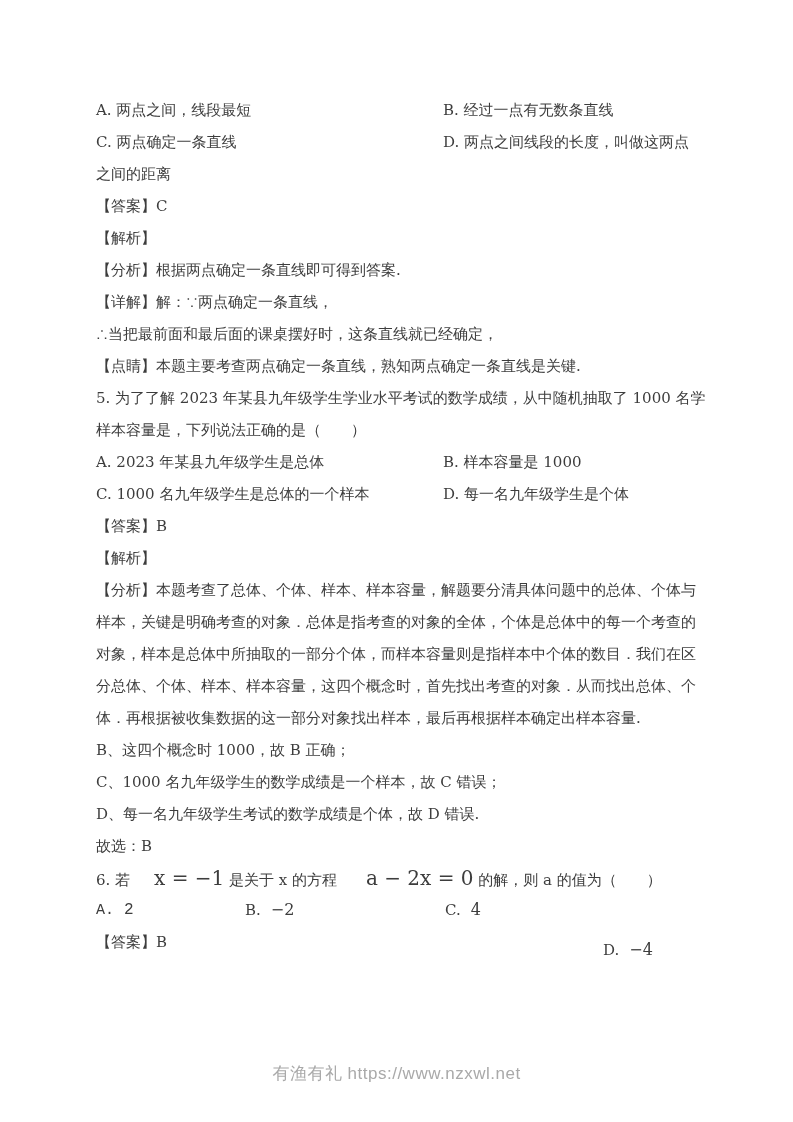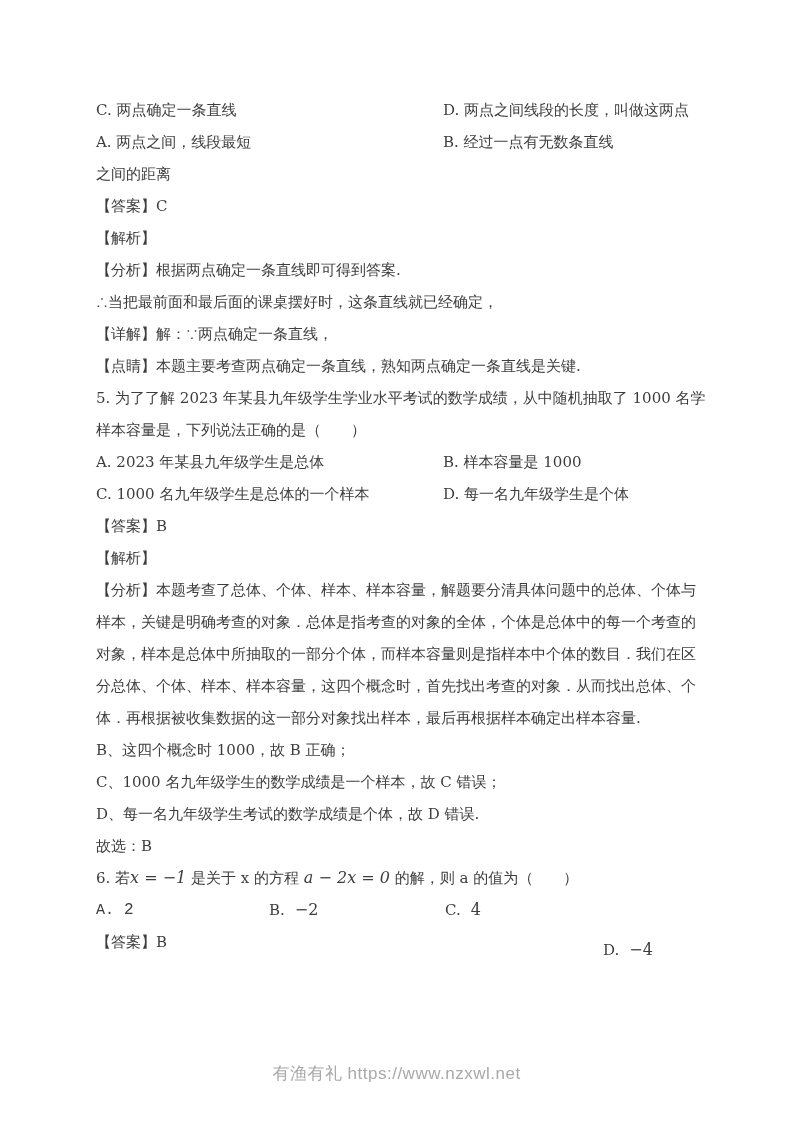--- a/index.html
+++ b/index.html
@@ -31,64 +31,64 @@
   }
   
   .opt-left { display: inline-block; }
   .opt-right {
     position: absolute;
     left: 347px;
     top: 0;
   }
   
   .opt4-a { position: absolute; left: 0;   top: 0; font-family: Liberation Mono, monospace; }
-  .opt4-b { position: absolute; left: 149px; top: 0; margin-left: 24px; }
+  .opt4-b { position: absolute; left: 149px; top: 0; }
   .opt4-c { position: absolute; left: 349px; top: 0; }
   .opt4-d { position: absolute; left: 507px; top: 12px; margin-top: 28px; }
   .opt4-a .val, .opt4-b .val, .opt4-c .val, .opt4-d .val {
     margin-left: 10px;
     font-size: 16px;
   }
   .math {
-    font-style: italic;
-    font-size: 16px;
+    font-size: 20px;
     font-family: "DejaVu Serif", "Liberation Serif", serif;
+    margin-left: 24px;
   }
   .footer {
     position: absolute;
     left: 0;
     right: 0;
     top: 1062px;
     text-align: center;
     font-family: "Liberation Sans", "DejaVu Sans", sans-serif;
     font-size: 17px;
     color: #a9a9a9;
     letter-spacing: 0.5px;
   }
 </style>
 </head>
 <body>
 
 <div class="page">
   <div class="content">
 
     <div class="line">
+      <span class="opt-left">A. 两点之间，线段最短</span>
+      <span class="opt-right">B. 经过一点有无数条直线</span>
+    </div>
+    <div class="line">
       <span class="opt-left">C. 两点确定一条直线</span>
       <span class="opt-right">D. 两点之间线段的长度，叫做这两点</span>
-    </div>
-    <div class="line">
-      <span class="opt-left">A. 两点之间，线段最短</span>
-      <span class="opt-right">B. 经过一点有无数条直线</span>
     </div>
     <div class="line">之间的距离</div>
     <div class="line">【答案】C</div>
     <div class="line">【解析】</div>
     <div class="line">【分析】根据两点确定一条直线即可得到答案.</div>
+    <div class="line">【详解】解：∵两点确定一条直线，</div>
     <div class="line">∴当把最前面和最后面的课桌摆好时，这条直线就已经确定，</div>
-    <div class="line">【详解】解：∵两点确定一条直线，</div>
     <div class="line">【点睛】本题主要考查两点确定一条直线，熟知两点确定一条直线是关键.</div>
 
     <div class="line">5. 为了了解 2023 年某县九年级学生学业水平考试的数学成绩，从中随机抽取了 1000 名学</div>
     <div class="line">样本容量是，下列说法正确的是（　　）</div>
     <div class="line">
       <span class="opt-left">A. 2023 年某县九年级学生是总体</span>
       <span class="opt-right">B. 样本容量是 1000</span>
     </div>
     <div class="line">
       <span class="opt-left">C. 1000 名九年级学生是总体的一个样本</span>

